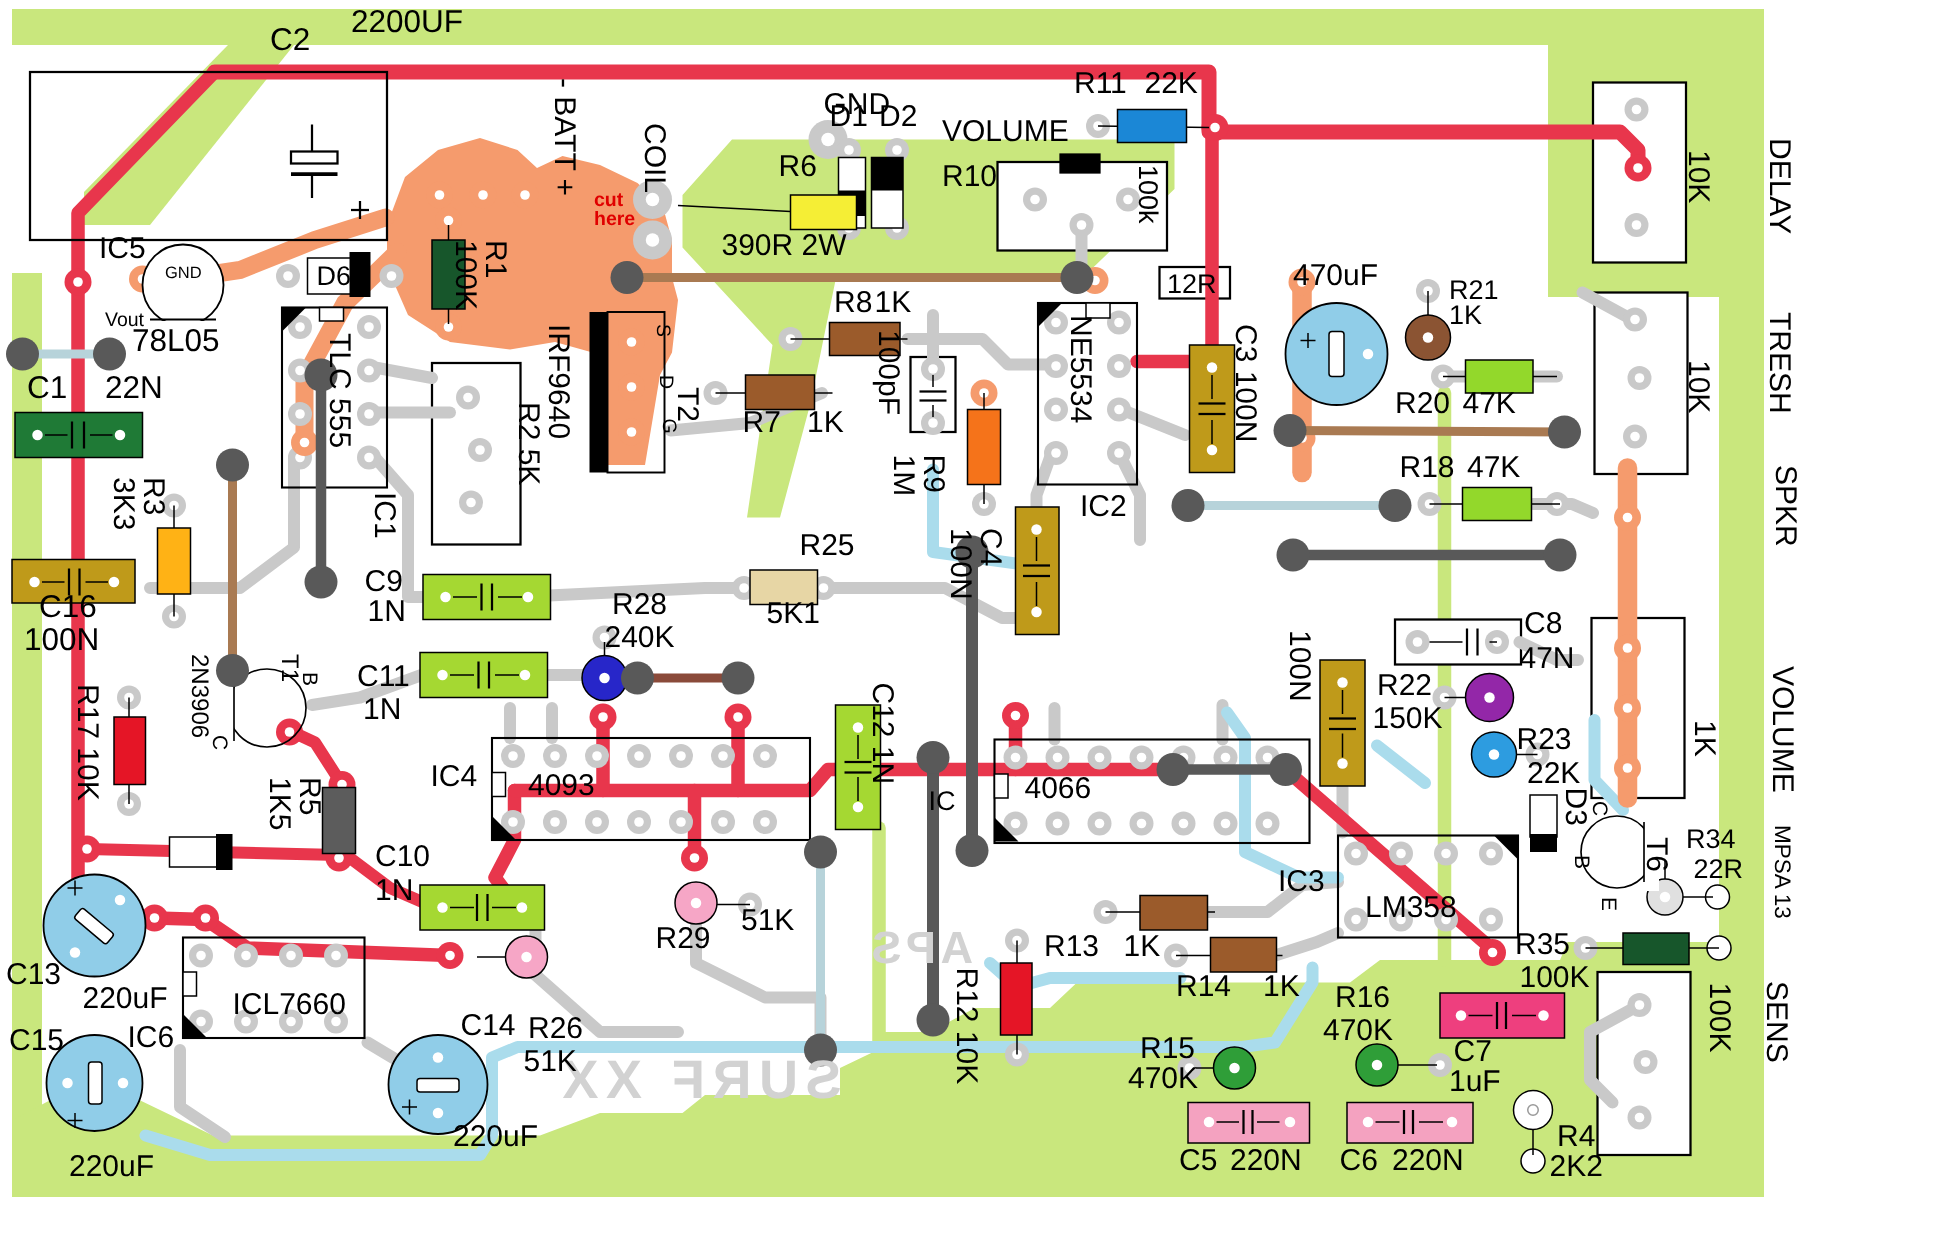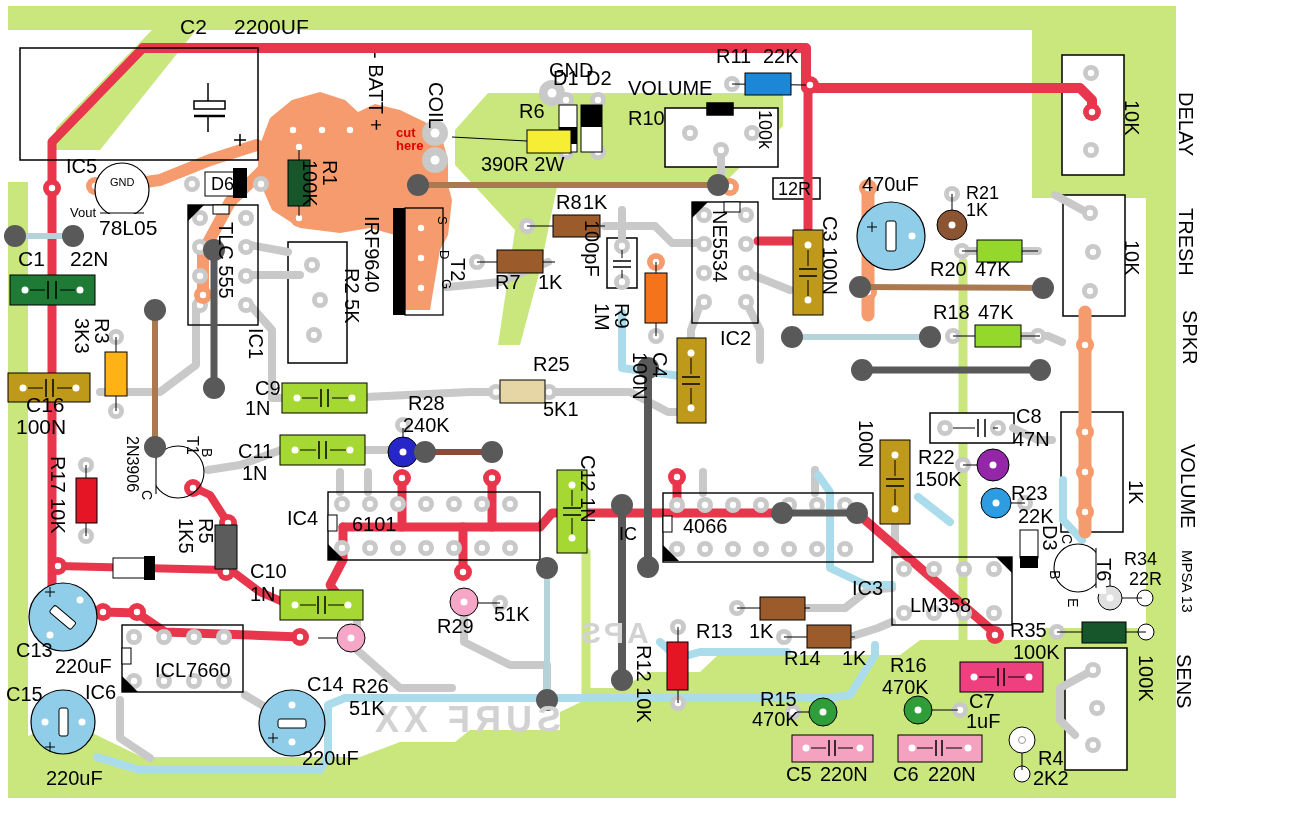--- a/index.html
+++ b/index.html
@@ -688,25 +688,25 @@
     <use href="#padD" x="622" y="505"></use>
         <use href="#padD" x="622" y="680"></use>
     <use href="#padD" x="648" y="368"></use>
         <use href="#padD" x="648" y="567"></use>
     <use href="#padD" x="214" y="250"></use>
         <use href="#padD" x="214" y="388"></use>
   </g>
 </svg>
 
 <div class="lbl f21" style="left:180px;top:16px">C2</div>
-<div class="lbl f21" style="left:234px;top:16px">2200UF</div>
+<div class="lbl f21" style="left:234px;top:4px">2200UF</div>
 <div class="lbl" style="left:66px;top:156px">IC5</div>
 <div class="lbl f11" style="left:110px;top:177px">GND</div>
 <div class="lbl f13" style="left:70px;top:206px">Vout</div>
-<div class="lbl f21" style="left:99px;top:217px">78L05</div>
+<div class="lbl f21" style="left:88px;top:217px">78L05</div>
 <div class="lbl f21" style="left:18px;top:248px">C1</div>
 <div class="lbl f21" style="left:70px;top:248px">22N</div>
 <div class="lbl f18" style="left:211px;top:175px">D6</div>
 <div class="lbl v" style="left:300px;top:160px">R1
 100K</div>
 <div class="lbl v" style="left:366px;top:52px">- BATT +</div>
 <div class="lbl f13 red" style="left:396px;top:126px">cut
 here</div>
 <div class="lbl v" style="left:426px;top:82px">COIL</div>
 <div class="lbl" style="left:549px;top:60px">GND</div>
@@ -736,28 +736,28 @@
 3K3</div>
 <div class="lbl f21" style="left:26px;top:394px">C16</div>
 <div class="lbl f21" style="left:16px;top:416px">100N</div>
 <div class="lbl v" style="left:48px;top:456px">R17 10K</div>
 <div class="lbl v f16" style="left:124px;top:436px">2N3906</div>
 <div class="lbl v f16" style="left:184px;top:436px">T1</div>
 <div class="lbl v f14" style="left:200px;top:448px">B</div>
 <div class="lbl v f14" style="left:140px;top:490px">C</div>
 <div class="lbl v" style="left:176px;top:518px">R5
 1K5</div>
-<div class="lbl" style="left:255px;top:378px">C9</div>
+<div class="lbl" style="left:243px;top:378px">C9</div>
 <div class="lbl" style="left:245px;top:398px">1N</div>
 <div class="lbl" style="left:238px;top:441px">C11</div>
 <div class="lbl" style="left:242px;top:463px">1N</div>
 <div class="lbl" style="left:408px;top:393px">R28</div>
 <div class="lbl" style="left:403px;top:415px">240K</div>
 <div class="lbl" style="left:533px;top:354px">R25</div>
-<div class="lbl" style="left:543px;top:399px">5K1</div>
+<div class="lbl" style="left:511px;top:399px">5K1</div>
 <div class="lbl v" style="left:592px;top:303px">R9
 1M</div>
 <div class="lbl v" style="left:710px;top:210px">NE5534</div>
 <div class="lbl" style="left:720px;top:328px">IC2</div>
 <div class="lbl v" style="left:820px;top:216px">C3 100N</div>
 <div class="lbl v" style="left:630px;top:352px">C4
 100N</div>
 <div class="lbl v" style="left:578px;top:455px">C12 1N</div>
 <div class="lbl f18" style="left:778px;top:180px">12R</div>
 <div class="lbl" style="left:862px;top:174px">470uF</div>
@@ -791,21 +791,21 @@
 <div class="lbl v f15" style="left:1180px;top:550px">MPSA 13</div>
 <div class="lbl" style="left:1010px;top:620px">R35</div>
 <div class="lbl" style="left:1013px;top:642px">100K</div>
 <div class="lbl v" style="left:1136px;top:655px">100K</div>
 <div class="lbl v" style="left:1174px;top:654px">SENS</div>
 <div class="lbl" style="left:852px;top:578px">IC3</div>
 <div class="lbl" style="left:910px;top:595px">LM358</div>
 <div class="lbl f18" style="left:619px;top:525px">IC</div>
 <div class="lbl" style="left:683px;top:516px">4066</div>
 <div class="lbl" style="left:287px;top:508px">IC4</div>
-<div class="lbl" style="left:352px;top:514px">6101</div>
+<div class="lbl" style="left:352px;top:514px">4093</div>
 <div class="lbl" style="left:696px;top:621px">R13</div>
 <div class="lbl" style="left:749px;top:621px">1K</div>
 <div class="lbl" style="left:784px;top:648px">R14</div>
 <div class="lbl" style="left:842px;top:648px">1K</div>
 <div class="lbl v" style="left:634px;top:645px">R12 10K</div>
 <div class="lbl" style="left:890px;top:655px">R16</div>
 <div class="lbl" style="left:882px;top:677px">470K</div>
 <div class="lbl" style="left:969px;top:691px">C7</div>
 <div class="lbl" style="left:966px;top:711px">1uF</div>
 <div class="lbl" style="left:1038px;top:748px">R4</div>
@@ -815,21 +815,21 @@
 <div class="lbl" style="left:786px;top:764px">C5</div>
 <div class="lbl" style="left:820px;top:764px">220N</div>
 <div class="lbl" style="left:760px;top:689px">R15</div>
 <div class="lbl" style="left:752px;top:709px">470K</div>
 <div class="lbl" style="left:437px;top:616px">R29</div>
 <div class="lbl" style="left:494px;top:604px">51K</div>
 <div class="lbl" style="left:352px;top:676px">R26</div>
 <div class="lbl" style="left:349px;top:698px">51K</div>
 <div class="lbl" style="left:307px;top:674px">C14</div>
 <div class="lbl" style="left:302px;top:748px">220uF</div>
-<div class="lbl" style="left:16px;top:640px">C13</div>
+<div class="lbl" style="left:4px;top:640px">C13</div>
 <div class="lbl" style="left:55px;top:656px">220uF</div>
 <div class="lbl" style="left:6px;top:684px">C15</div>
 <div class="lbl" style="left:46px;top:768px">220uF</div>
 <div class="lbl" style="left:85px;top:682px">IC6</div>
 <div class="lbl" style="left:155px;top:660px">ICL7660</div>
 <div class="lbl" style="left:250px;top:561px">C10</div>
 <div class="lbl" style="left:250px;top:584px">1N</div>
 <div class="lbl mirror" style="left:370px;top:702px">SURF XX</div>
 <div class="lbl mirror2" style="left:578px;top:618px">APS</div>
 

